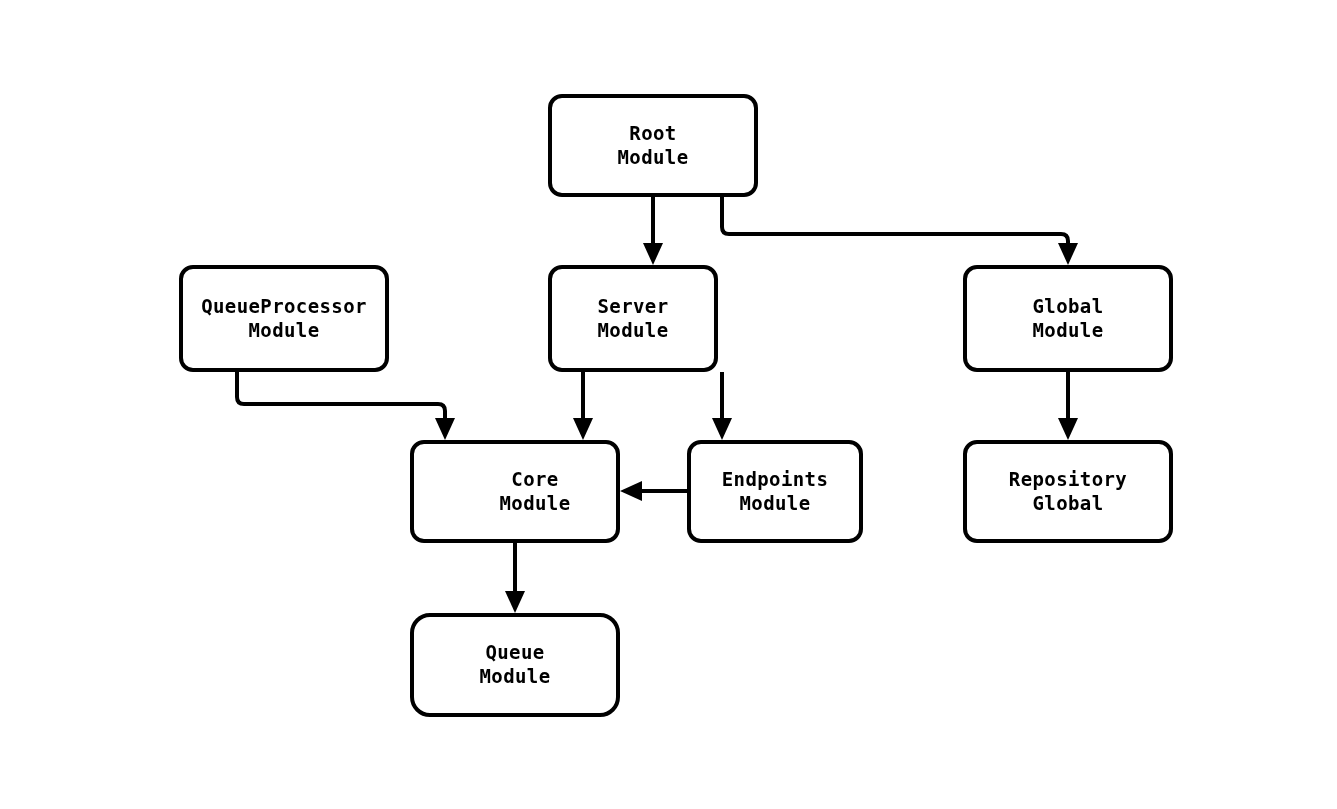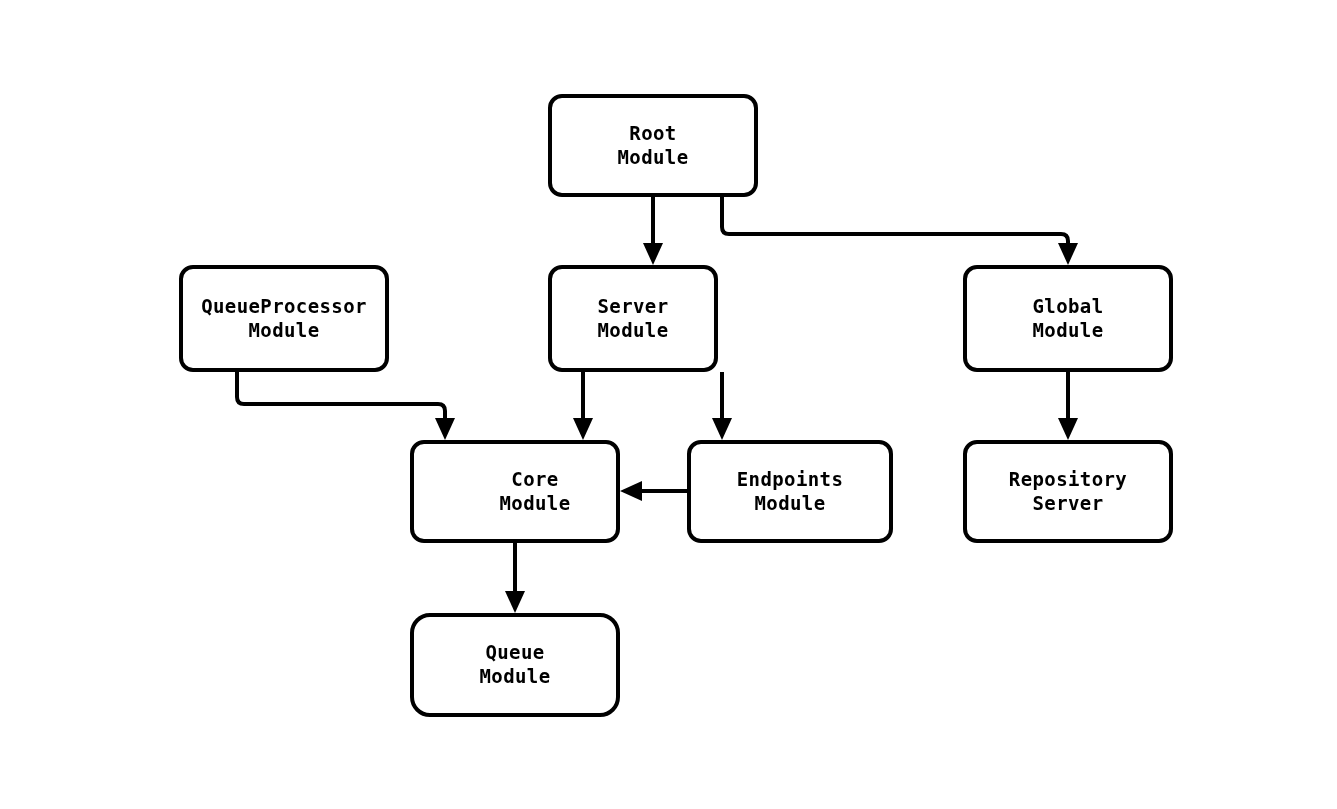--- a/index.html
+++ b/index.html
@@ -118,28 +118,28 @@
   <div class="node" style="left:963px; top:265px; width:210px; height:107px;">
     <span class="node-label">Global
 Module</span>
   </div>
 
   <div class="node" style="left:410px; top:440px; width:210px; height:103px;padding-left:40px;">
     <span class="node-label">Core
 Module</span>
   </div>
 
-  <div class="node" style="left:687px; top:440px; width:206px; height:103px;">
+  <div class="node" style="left:687px; top:440px; width:176px; height:103px;">
     <span class="node-label">Endpoints
 Module</span>
   </div>
 
   <div class="node" style="left:963px; top:440px; width:210px; height:103px;">
     <span class="node-label">Repository
-Server</span>
+Global</span>
   </div>
 
   <div class="node" style="left:410px; top:613px; width:210px; height:104px;border-radius:20px;">
     <span class="node-label">Queue
 Module</span>
   </div>
 
 </div>
 
 </body></html>

